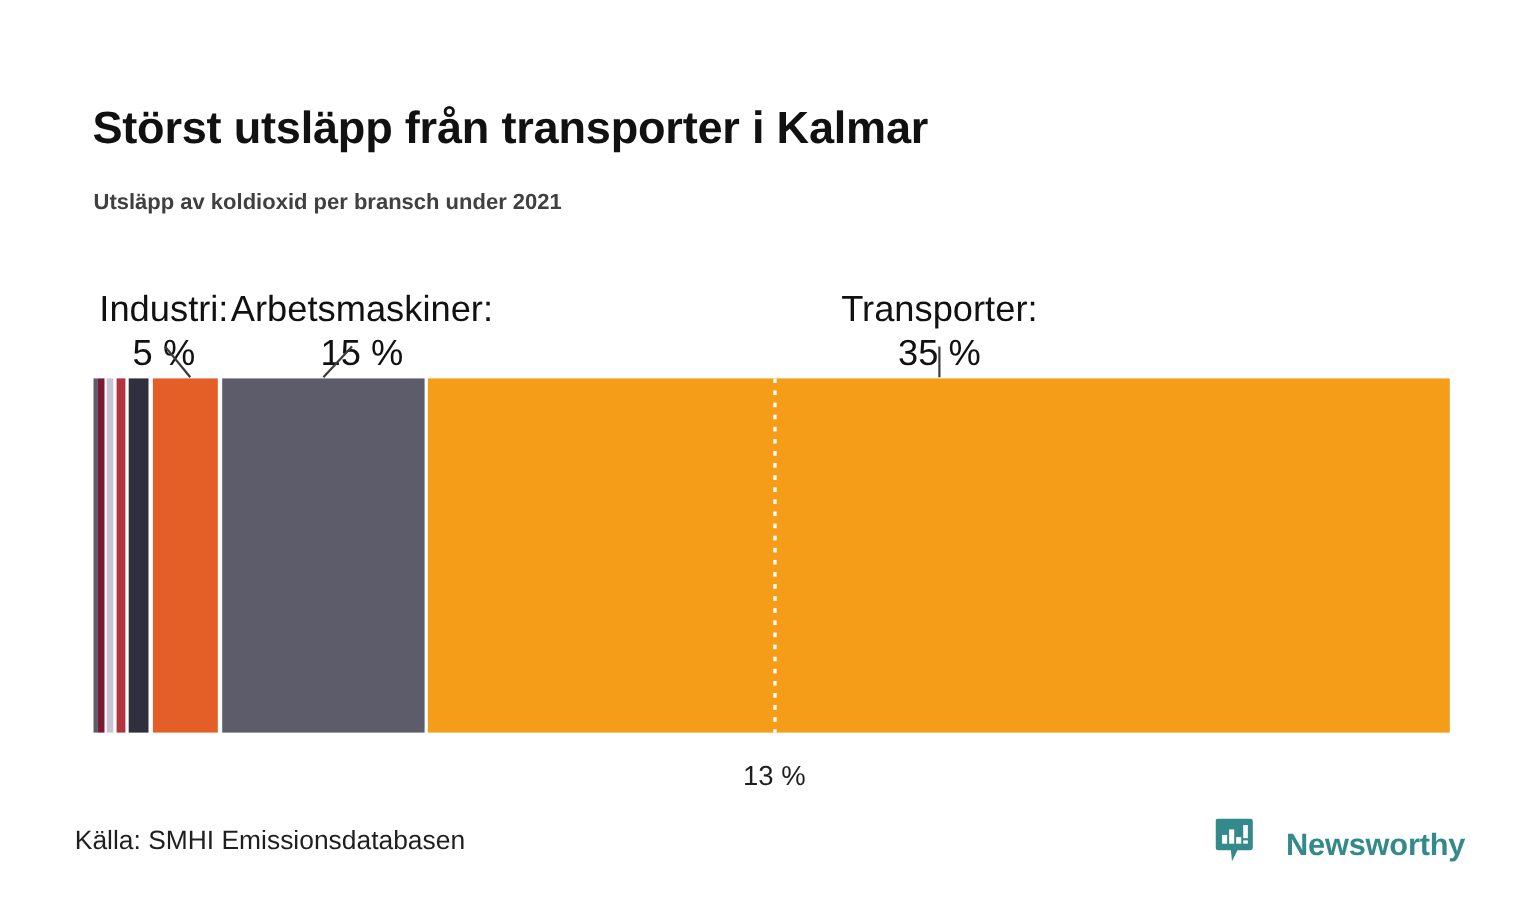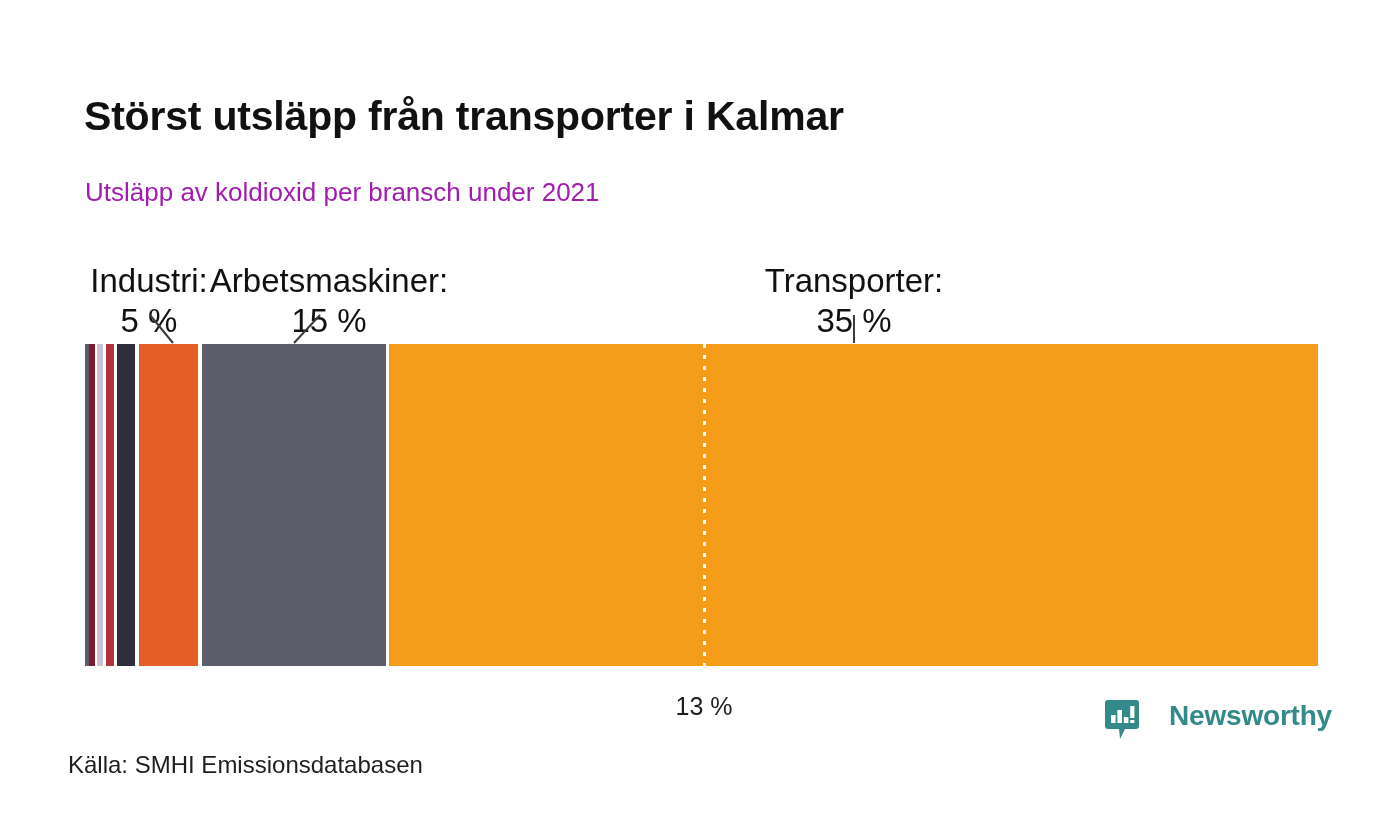--- a/index.html
+++ b/index.html
@@ -34,23 +34,23 @@
     letter-spacing: -0.2px;
     color: #111111;
     line-height: 1.15;
     white-space: nowrap;
   }
   .chart-subtitle {
     position: absolute;
     left: 85px;
     top: 155px;
     width: 1240px;
-    font-size: 26px;
-    font-weight: normal;
-    color: #a21caf;
+    font-size: 20px;
+    font-weight: bold;
+    color: #404040;
     line-height: 1.2;
     white-space: nowrap;
   }
 
   
   #plot-area {
     position: absolute;
     left: 85px;
     top: 344px;
     width: 1233px;
@@ -111,24 +111,24 @@
     position: absolute;
     left: 68px;
     top: 751px;
     font-size: 24px;
     color: #1f1f1f;
     white-space: nowrap;
   }
   #brand {
     position: absolute;
     right: 68px;
-    top: 700px;
+    top: 740px;
     height: 44px;
     display: flex;
-    align-items: flex-start;
+    align-items: flex-end;
     gap: 30px;
   }
   #brand-mark { display: block; }
   #brand-name {
     font-size: 28px;
     font-weight: bold;
     color: #34898a;
     letter-spacing: -0.2px;
     white-space: nowrap;
   }

